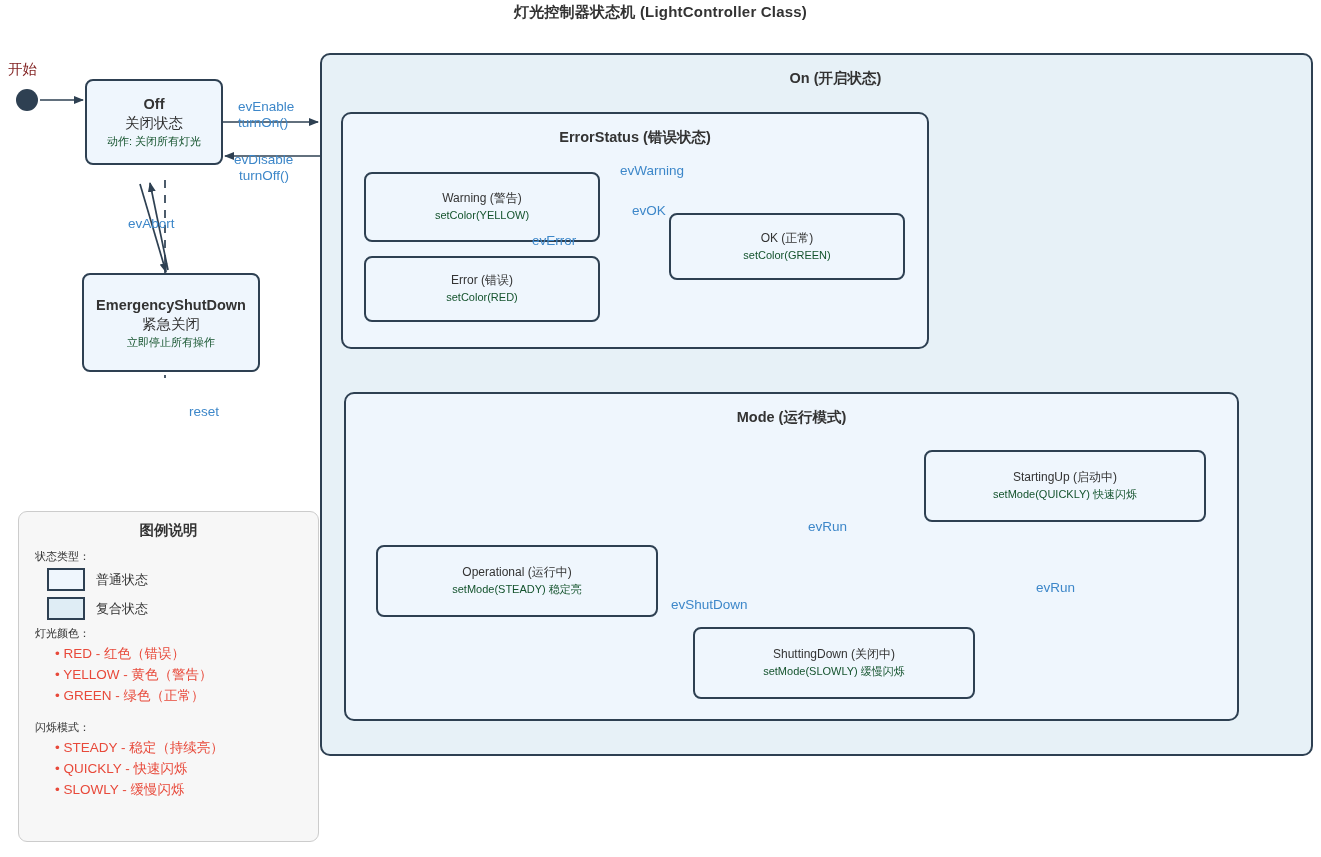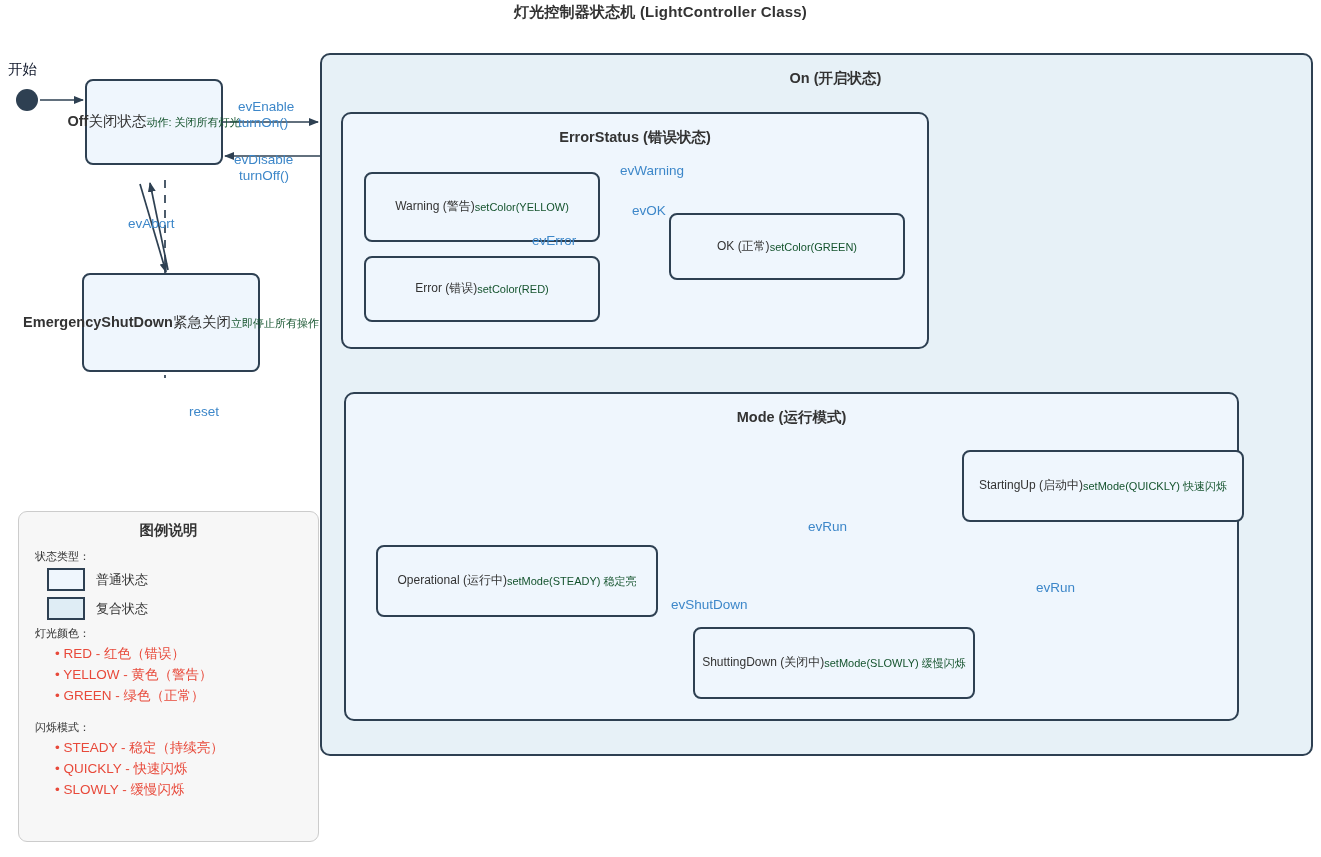--- a/index.html
+++ b/index.html
@@ -36,21 +36,21 @@
   }
 
   
   .state-box {
     position: absolute;
     box-sizing: border-box;
     background: #eff6fd;
     border: 2.4px solid #2e4052;
     border-radius: 8px;
     display: flex;
-    flex-direction: row;
+    flex-direction: column;
     align-items: center;
     justify-content: center;
     text-align: center;
     line-height: 1.32;
   }
   .state-name {
     font-size: 12px;
     color: #333333;
     white-space: nowrap;
   }
@@ -90,21 +90,21 @@
     text-align: center;
     font-size: 14.5px;
     font-weight: bold;
     color: #333333;
   }
 
   
   .start-label {
     position: absolute;
     font-size: 14.5px;
-    color: #0f172a;
+    color: #7f1d1d;
   }
   .start-dot {
     position: absolute;
     width: 22px;
     height: 22px;
     border-radius: 50%;
     background: #2e4052;
   }
 
   
@@ -247,21 +247,21 @@
 
   <div class="composite inner" style="left:344px; top:392px; width:895px; height:329px;">
     <div class="composite-title" style="top:14px;">Mode (运行模式)</div>
   </div>
 
   <div class="state-box" style="left:376px; top:545px; width:282px; height:72px;">
     <div class="state-name">Operational (运行中)</div>
     <div class="state-action">setMode(STEADY) 稳定亮</div>
   </div>
 
-  <div class="state-box" style="left:962px; top:450px; width:282px; height:72px;">
+  <div class="state-box" style="left:924px; top:450px; width:282px; height:72px;">
     <div class="state-name">StartingUp (启动中)</div>
     <div class="state-action">setMode(QUICKLY) 快速闪烁</div>
   </div>
 
   <div class="state-box" style="left:693px; top:627px; width:282px; height:72px;">
     <div class="state-name">ShuttingDown (关闭中)</div>
     <div class="state-action">setMode(SLOWLY) 缓慢闪烁</div>
   </div>
 
   <div class="edge-label" style="left:238px; top:99px;">evEnable</div>

